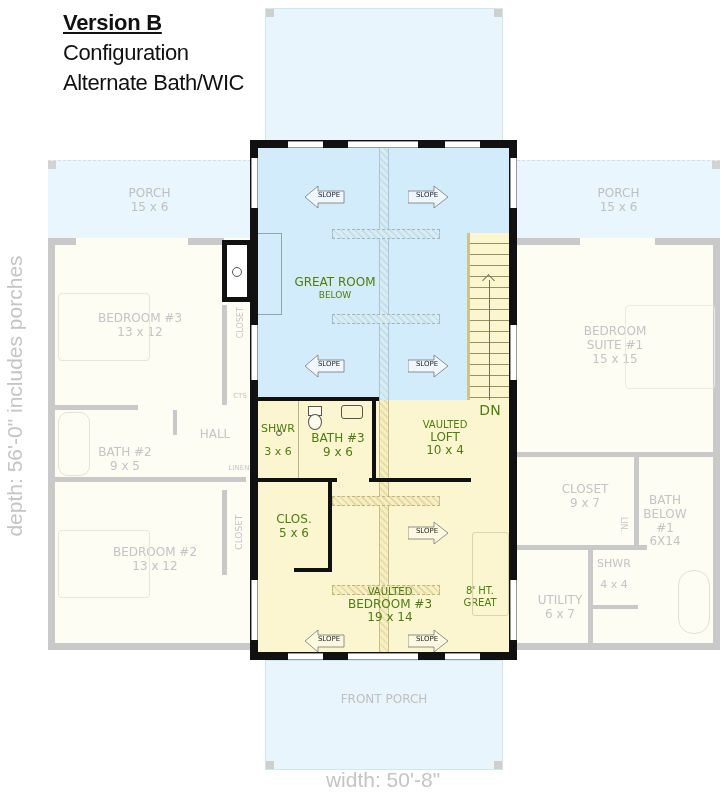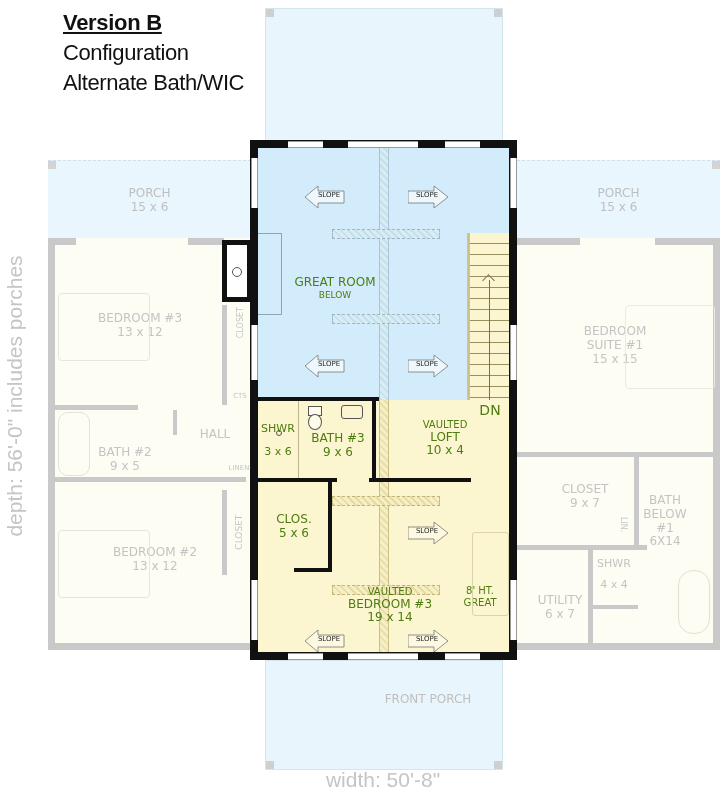--- a/index.html
+++ b/index.html
@@ -270,18 +270,18 @@
 </div>
 
 <div class="abs" style="left:222px;top:240px;width:30px;height:62px;background:#111;">
   <div class="abs" style="left:5px;top:5px;width:20px;height:52px;background:#fff;"></div>
   <div class="abs" style="left:10px;top:27px;width:8px;height:8px;border:1px solid #555;border-radius:50%;"></div>
 </div>
 
 <div class="abs porch" style="left:265px;top:660px;width:236px;height:108px;">
   <div class="abs" style="left:0;bottom:0;width:8px;height:8px;background:#cfcfcf;"></div>
   <div class="abs" style="right:0;bottom:0;width:8px;height:8px;background:#cfcfcf;"></div>
-  <div class="abs lbl lbl-porch" style="left:0;top:32px;width:236px;padding-left:44px;">
+  <div class="abs lbl lbl-porch" style="left:0;top:32px;width:236px;">
     <div>FRONT PORCH</div>
   </div>
 </div>
 
 <div class="abs dim" style="left:270px;top:768px;width:226px;text-align:center;">width: 50'-8"</div>
 
 </body></html>

